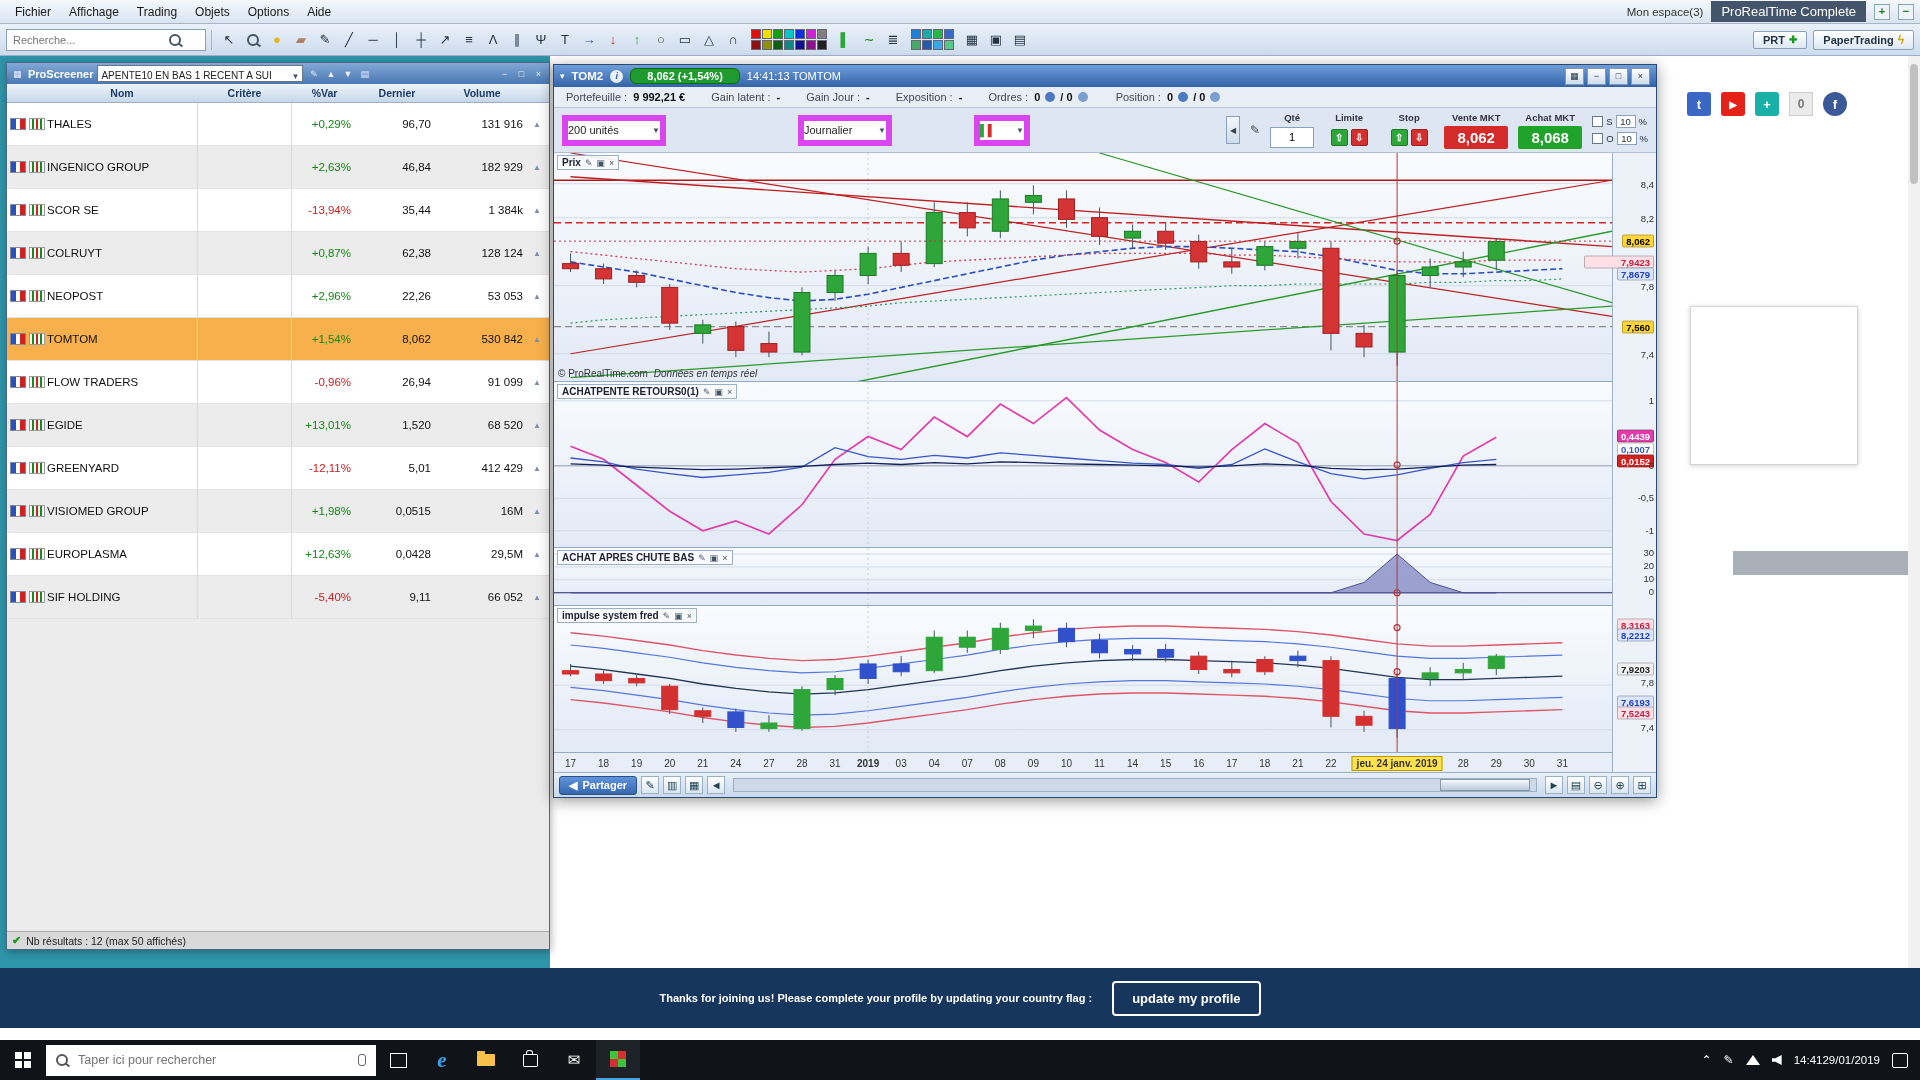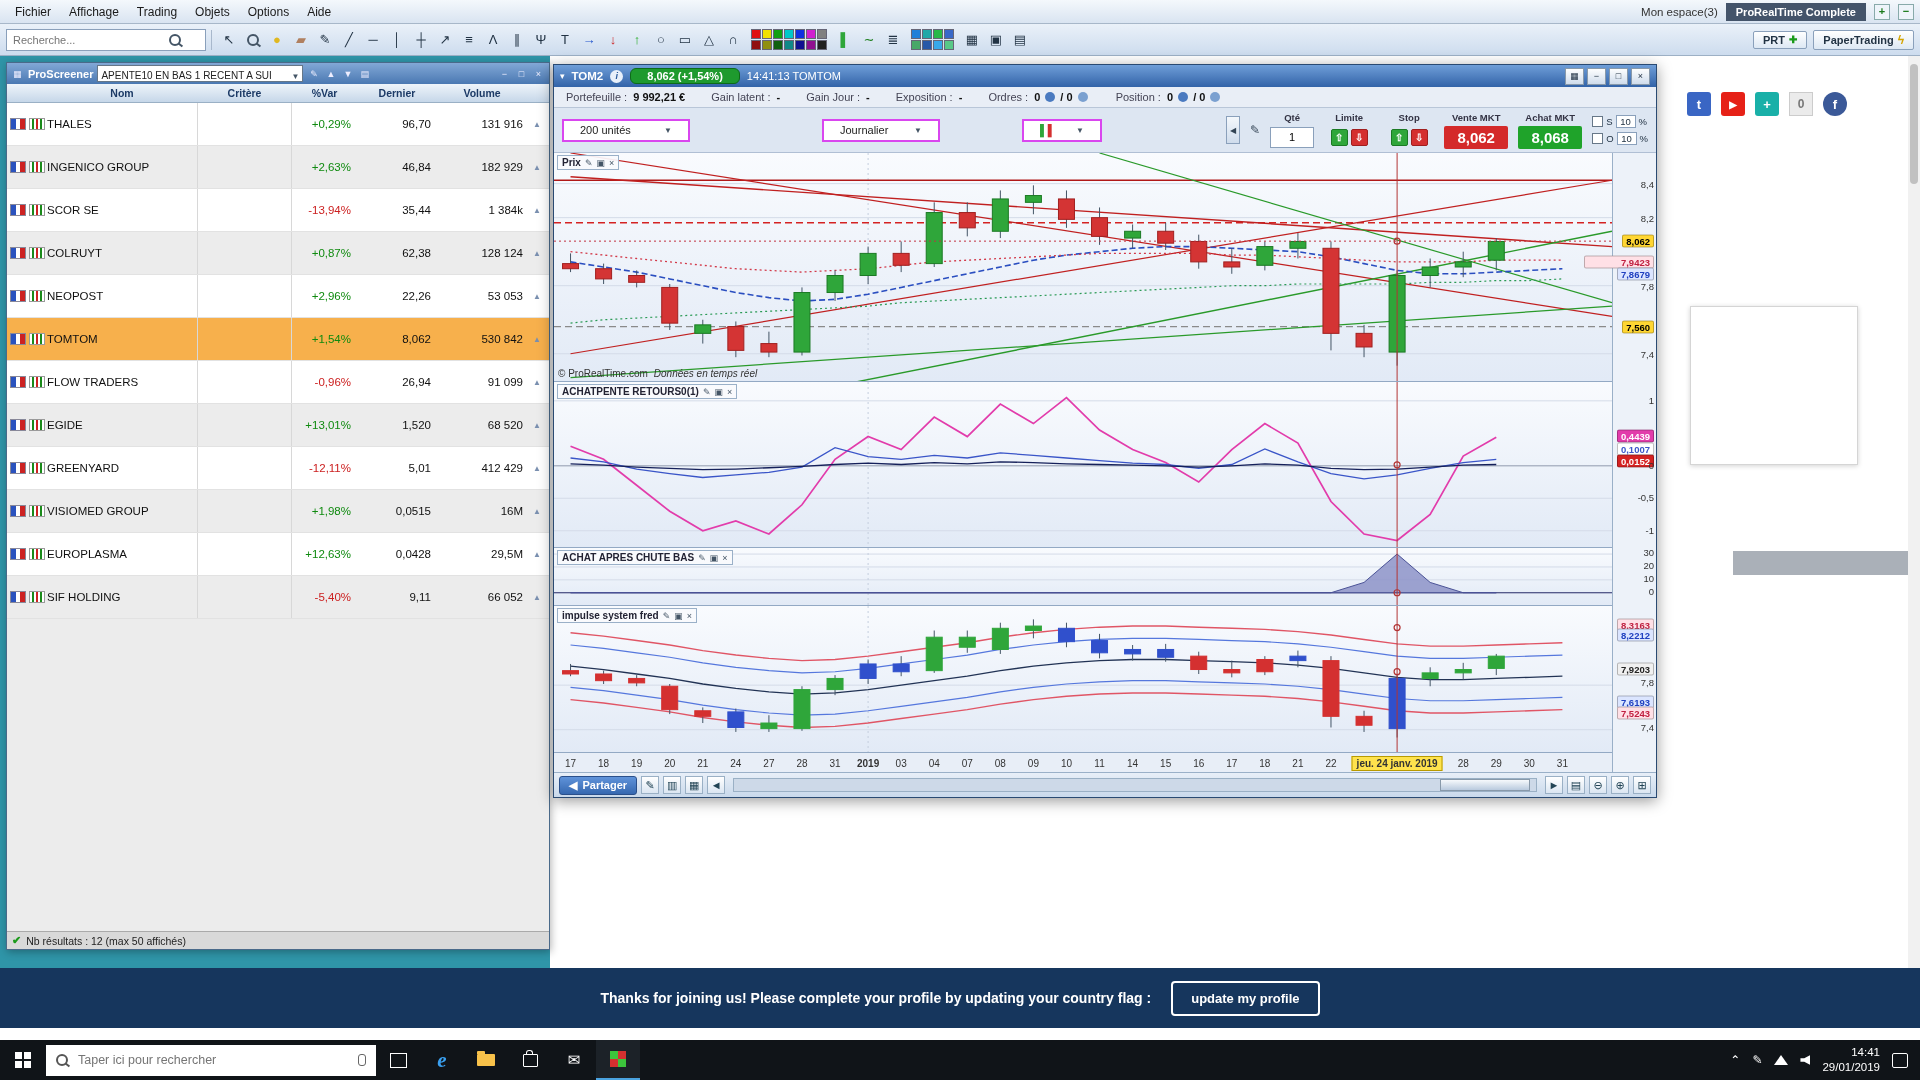--- a/index.html
+++ b/index.html
@@ -16,21 +16,21 @@
   .card{position:absolute;left:1690px;top:306px;width:166px;height:157px;background:#fff;border:1px solid #d5d5d5;box-shadow:0 1px 5px rgba(0,0,0,0.18);z-index:2;}
   .grey-strip{position:absolute;left:1733px;top:551px;width:187px;height:24px;background:#aab0b8;z-index:2;}
   .pscroll{position:absolute;left:1908px;top:56px;width:12px;height:912px;background:#f1f1f1;z-index:3;}
   .pthumb{position:absolute;left:2px;top:8px;width:8px;height:120px;background:#c1c1c1;border-radius:4px;}
   
   .menubar{position:absolute;left:0;top:0;width:1920px;height:24px;background:linear-gradient(#f4f8fc,#d9e4f1);border-bottom:1px solid #a7b7c9;display:flex;align-items:center;padding:0 6px;box-sizing:border-box;font-size:12px;color:#1a1a1a;z-index:10;}
   .menu-items{display:flex;align-items:center;}
   .menu-item{padding:3px 9px;cursor:default;}
   .menu-right{margin-left:auto;display:flex;align-items:center;gap:8px;}
   .espace{color:#333;font-size:11.5px;}
-  .prt-badge{background:#44546a;color:#fff;font-size:11px;font-weight:bold;padding:3px 10px;}
+  .prt-badge{background:#44546a;color:#fff;font-size:13px;font-weight:normal;padding:3px 10px;}
   .mini-btn{width:14px;height:14px;font-size:11px;line-height:13px;text-align:center;border:1px solid #8aa;background:#eef4fa;color:#1a7a1a;font-weight:bold;}
   
   .toolbar{position:absolute;left:0;top:24px;width:1920px;height:32px;background:linear-gradient(#eaf1f9,#cddcee);border-bottom:1px solid #9db0c5;display:flex;align-items:center;gap:2px;padding:0 6px;box-sizing:border-box;z-index:10;}
   .search-wrap{display:flex;align-items:center;background:#fff;border:1px solid #8aa0bb;height:20px;padding:0 4px;width:190px;gap:4px;}
   .search-wrap input{border:none;outline:none;font-size:11px;width:150px;color:#555;font-family:inherit;background:transparent;}
   .mag{position:relative;width:8px;height:8px;border:2px solid #456;border-radius:50%;display:inline-block;}
   .mag::after{content:"";position:absolute;width:5px;height:2px;background:#456;right:-4px;bottom:-2px;transform:rotate(40deg);}
   .tb-icon{width:22px;height:22px;display:flex;align-items:center;justify-content:center;font-size:13px;color:#234;border:1px solid transparent;border-radius:2px;}
   .tb-sep{width:1px;height:20px;background:#a8b8cc;margin:0 3px;}
   .swatches{display:grid;grid-template-columns:repeat(7,10px);grid-auto-rows:10px;gap:1px;margin:0 4px;}
@@ -73,21 +73,21 @@
   .info-ic{width:13px;height:13px;border-radius:50%;background:#e8f0fa;color:#2a5a9a;font-size:9px;font-weight:bold;display:flex;align-items:center;justify-content:center;font-style:italic;}
   .price-badge{background:#1e9a2e;border:1px solid #0d6b18;border-radius:6px;padding:1px 16px;font-size:11px;font-weight:bold;}
   .cw-title .time{font-size:11px;}
   .cw-ctrl{margin-left:auto;display:flex;gap:3px;}
   .cbtn{width:17px;height:15px;background:linear-gradient(#fdfefe,#cfdcec);color:#234;border:1px solid #8899aa;font-size:9px;display:flex;align-items:center;justify-content:center;}
   .cw-account{height:20px;background:#e9eef6;border-bottom:1px solid #b9c6d8;display:flex;align-items:center;gap:26px;padding:0 12px;font-size:11px;color:#445;flex:none;white-space:nowrap;}
   .acc-item b{color:#111;margin-left:3px;font-weight:bold;}
   .acc-ic{display:inline-block;width:10px;height:10px;border-radius:50%;background:#4a7ac0;vertical-align:-1px;margin:0 2px;}
   .acc-ic.m{background:#7aa0d0;}
   .cw-trade{height:44px;background:#dde6f2;border-bottom:1px solid #b0bfd4;display:flex;align-items:center;padding:0 8px;gap:12px;flex:none;}
-  .select{background:#fff;border:2px solid #d946ef;height:19px;display:flex;align-items:center;justify-content:space-between;font-size:11px;color:#222;padding:0 16px;gap:6px;}
+  .select{background:#fff;border:6px solid #d946ef;height:19px;display:flex;align-items:center;justify-content:space-between;font-size:11px;color:#222;padding:0 0;gap:6px;}
   .sel-car{font-size:8px;color:#456;}
   .collapse-btn{width:12px;height:26px;background:linear-gradient(#f4f8fc,#cfdcec);border:1px solid #8aa0bb;font-size:8px;color:#345;display:flex;align-items:center;justify-content:center;}
   .ord{margin-left:auto;display:flex;align-items:center;gap:10px;}
   .wrench{font-size:12px;color:#345;}
   .ordgrid{display:grid;grid-template-columns:44px 50px 50px 64px 64px;grid-template-rows:13px 25px;column-gap:10px;row-gap:1px;align-items:center;justify-items:center;}
   .olbl{font-size:9.5px;color:#334;font-weight:bold;white-space:nowrap;}
   .qty-input{width:38px;height:17px;border:1px solid #8aa0bb;font-size:11px;text-align:center;background:#fff;font-family:inherit;}
   .obtns{display:flex;gap:3px;}
   .ob{width:17px;height:17px;border-radius:2px;color:#fff;font-size:10px;display:flex;align-items:center;justify-content:center;font-weight:bold;box-sizing:border-box;}
   .ob.g{background:#2fa63a;border:1px solid #1b7a24;}
@@ -117,21 +117,21 @@
   .xl{position:absolute;top:5px;transform:translateX(-50%);}
   .xl.b{font-weight:bold;}
   .cursor-tag{position:absolute;top:3px;transform:translateX(-50%);background:#ffe34d;border:1px solid #b89a00;font-size:10px;font-weight:bold;padding:1px 4px;white-space:nowrap;z-index:3;}
   .cw-toolbar{height:24px;background:linear-gradient(#e8eff8,#c9d9eb);border-top:1px solid #9ab0c8;display:flex;align-items:center;gap:4px;padding:0 5px;flex:none;}
   .share-btn{background:linear-gradient(#5f93da,#3668b0);color:#fff;font-size:11px;border-radius:3px;padding:2px 9px;display:flex;align-items:center;gap:5px;border:1px solid #2a4f8a;font-weight:bold;}
   .ft-icon{width:18px;height:18px;border:1px solid #9ab0c5;background:linear-gradient(#fff,#dbe6f2);display:flex;align-items:center;justify-content:center;font-size:11px;color:#245;box-sizing:border-box;}
   .hscroll{flex:1;height:12px;background:#cdd9e8;border:1px solid #9ab0c5;position:relative;margin:0 4px;}
   .hthumb{position:absolute;right:6px;top:0;width:90px;height:100%;background:linear-gradient(#f6f9fc,#b9cade);border:1px solid #8899aa;box-sizing:border-box;}
   
   .banner{position:absolute;left:0;top:968px;width:1920px;height:60px;background:#16365d;display:flex;align-items:center;justify-content:center;gap:20px;color:#fff;z-index:14;}
-  .banner-text{font-size:14px;font-weight:bold;}
+  .banner-text{font-size:11px;font-weight:bold;}
   .banner-btn{border:2px solid #fff;border-radius:4px;background:transparent;color:#fff;font-size:13px;font-weight:bold;padding:8px 18px;font-family:inherit;}
   .below-banner{position:absolute;left:0;top:1028px;width:1920px;height:12px;background:#ffffff;z-index:13;}
   
   .taskbar{position:absolute;left:0;top:1040px;width:1920px;height:40px;background:#101418;display:flex;align-items:center;color:#fff;z-index:20;}
   .tb-start{width:46px;height:40px;display:flex;align-items:center;justify-content:center;}
   .win-logo{display:grid;grid-template-columns:7px 7px;gap:1.5px;}
   .win-logo span{width:7px;height:7px;background:#fff;}
   .tb-search{width:330px;height:31px;background:#fff;display:flex;align-items:center;gap:8px;padding:0 10px;box-sizing:border-box;}
   .tb-search .mag{border-color:#555;}
   .tb-search .mag::after{background:#555;}
@@ -146,21 +146,21 @@
   .folder{width:18px;height:12px;background:#f8c24a;border-radius:1px;position:relative;}
   .folder::before{content:"";position:absolute;left:0;top:-3px;width:8px;height:3px;background:#f8c24a;border-radius:1px 1px 0 0;}
   .bag{width:13px;height:11px;border:1.5px solid #fff;border-radius:1px;position:relative;}
   .bag::before{content:"";position:absolute;left:2.5px;top:-5px;width:5px;height:4px;border:1.5px solid #fff;border-bottom:none;border-radius:3px 3px 0 0;}
   .mail{color:#fff;font-size:15px;}
   .prtapp{width:16px;height:16px;background-image:linear-gradient(90deg,#3cc43c 50%,#d43030 50%),linear-gradient(90deg,#d43030 50%,#3cc43c 50%);background-size:100% 50%;background-repeat:no-repeat;background-position:0 0,0 100%;}
   .tb-tray{margin-left:auto;display:flex;align-items:center;gap:12px;padding-right:12px;font-size:11px;}
   .tray-ic{color:#fff;font-size:12px;display:flex;align-items:center;justify-content:center;}
   .wifi{width:0;height:0;border-left:7px solid transparent;border-right:7px solid transparent;border-bottom:10px solid #fff;}
   .spk{width:10px;height:10px;background:#fff;clip-path:polygon(0 32%,38% 32%,100% 0,100% 100%,38% 68%,0 68%);}
-  .clock{display:flex;flex-direction:column;align-items:flex-end;line-height:1.3;font-size:11.5px;justify-content:flex-end;}
+  .clock{display:flex;flex-direction:row;align-items:flex-end;line-height:1.3;font-size:11.5px;justify-content:flex-end;}
   .notif{width:14px;height:13px;border:1.5px solid #fff;border-radius:2px;}
 </style>
 </head>
 <body>
 
 <div class="stage">
 
   <div class="browser"></div>
   <div class="social">
     <span class="sic tw">t</span>

